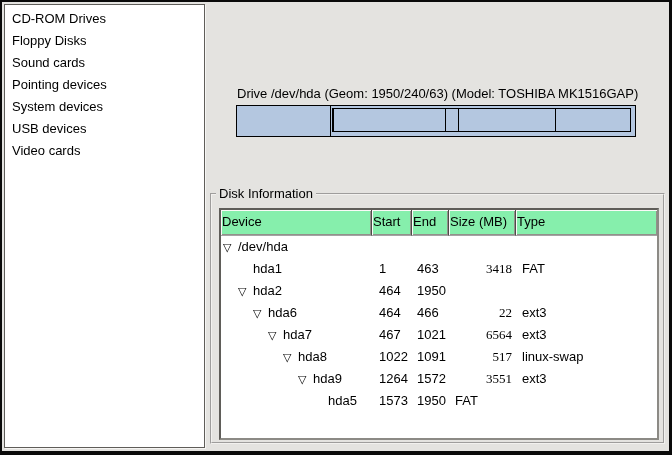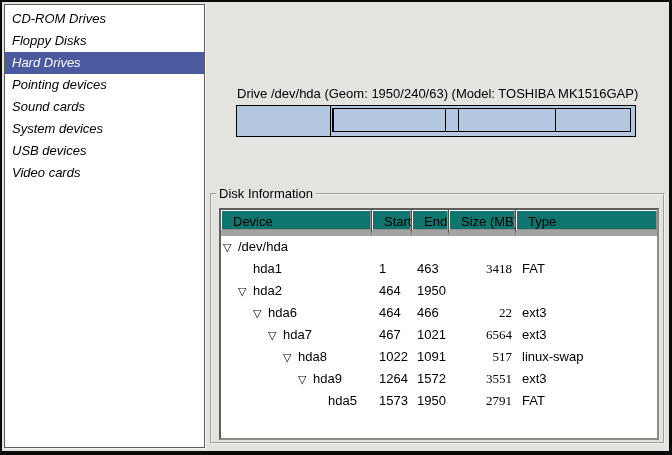--- a/index.html
+++ b/index.html
@@ -21,21 +21,20 @@
   
   .device-list {
     position: absolute;
     left: 2px; top: 2px;
     width: 201px; height: 444px;
     background: #fff;
     border: 1px solid #5f5d59;
     box-shadow: 1px 1px 0 #f6f5f3;
     padding-top: 3px;
     overflow: hidden;
-    font-style: italic;
   }
   .list-item {
     height: 22px;
     line-height: 22px;
     padding-left: 7px;
     white-space: nowrap;
     cursor: default;
   }
   .list-item.selected {
     background: var(--sel-bg, #4a59a0);
@@ -88,26 +87,26 @@
     position: absolute;
     left: 7px; top: 13px;
     width: 440px; height: 232px;
     background: #fff;
     border: 2px solid;
     border-color: #5f5d59 #8c8a85 #8c8a85 #5f5d59;
     overflow: hidden;
   }
   .thead { display: flex; height: 26px; }
   .th {
-    background: #0f766e;
+    background: #86efac;
     border-right: 1px solid #4e4c48;
-    border-bottom: 6px solid #a3a3a3;
+    border-bottom: 1px solid #a3a3a3;
     box-shadow: inset 1px 1px 0 #fbfaf8, inset -1px -1px 0 #93908b;
     line-height: 24px;
-    padding-left: 12px;
+    padding-left: 1px;
     white-space: nowrap;
     overflow: hidden;
     cursor: default;
   }
   .col-device { width: 151px; }
   .col-start  { width: 40px; }
   .col-end    { width: 37px; }
   .col-size   { width: 67px; }
   .col-type   { flex: 1; border-right: none; }
   .tr { display: flex; height: 22px; line-height: 22px; }
@@ -128,23 +127,22 @@
   }
 </style>
 </head>
 <body>
 
 <div class="window" style="--sel-bg: #4a59a0; --part-fill: #b4c7e0;">
 
   <div class="device-list">
       <div class="list-item">CD-ROM Drives</div>
       <div class="list-item">Floppy Disks</div>
-      <div class="list-item selected">Hard Drives</div>
+      <div class="list-item">Sound cards</div>
       <div class="list-item">Pointing devices</div>
-      <div class="list-item">Sound cards</div>
       <div class="list-item">System devices</div>
       <div class="list-item">USB devices</div>
       <div class="list-item">Video cards</div>
     </div>
 
   <div class="drive-label">Drive /dev/hda (Geom: 1950/240/63) (Model: TOSHIBA MK1516GAP)</div>
   <div class="drive-bar">
       <div class="seg" style="width: 23.74%;"></div>
       <div class="seg extended" style="width: 76.26%;">
         <div class="seg-inner" style="width: 0.2%;"></div>
@@ -242,20 +240,19 @@
             <div class="td col-type">ext3</div>
           </div>
           <div class="tr">
             <div class="td col-device">
               <span class="indent" style="width: 90px;"></span>
               <span class="expander"></span>
               <span>hda5</span>
             </div>
             <div class="td col-start">1573</div>
             <div class="td col-end">1950</div>
-            <div class="td col-size">2791</div>
             <div class="td col-type">FAT</div>
           </div>
         </div>
     </div>
   </div>
 
 </div>
 
 </body></html>

